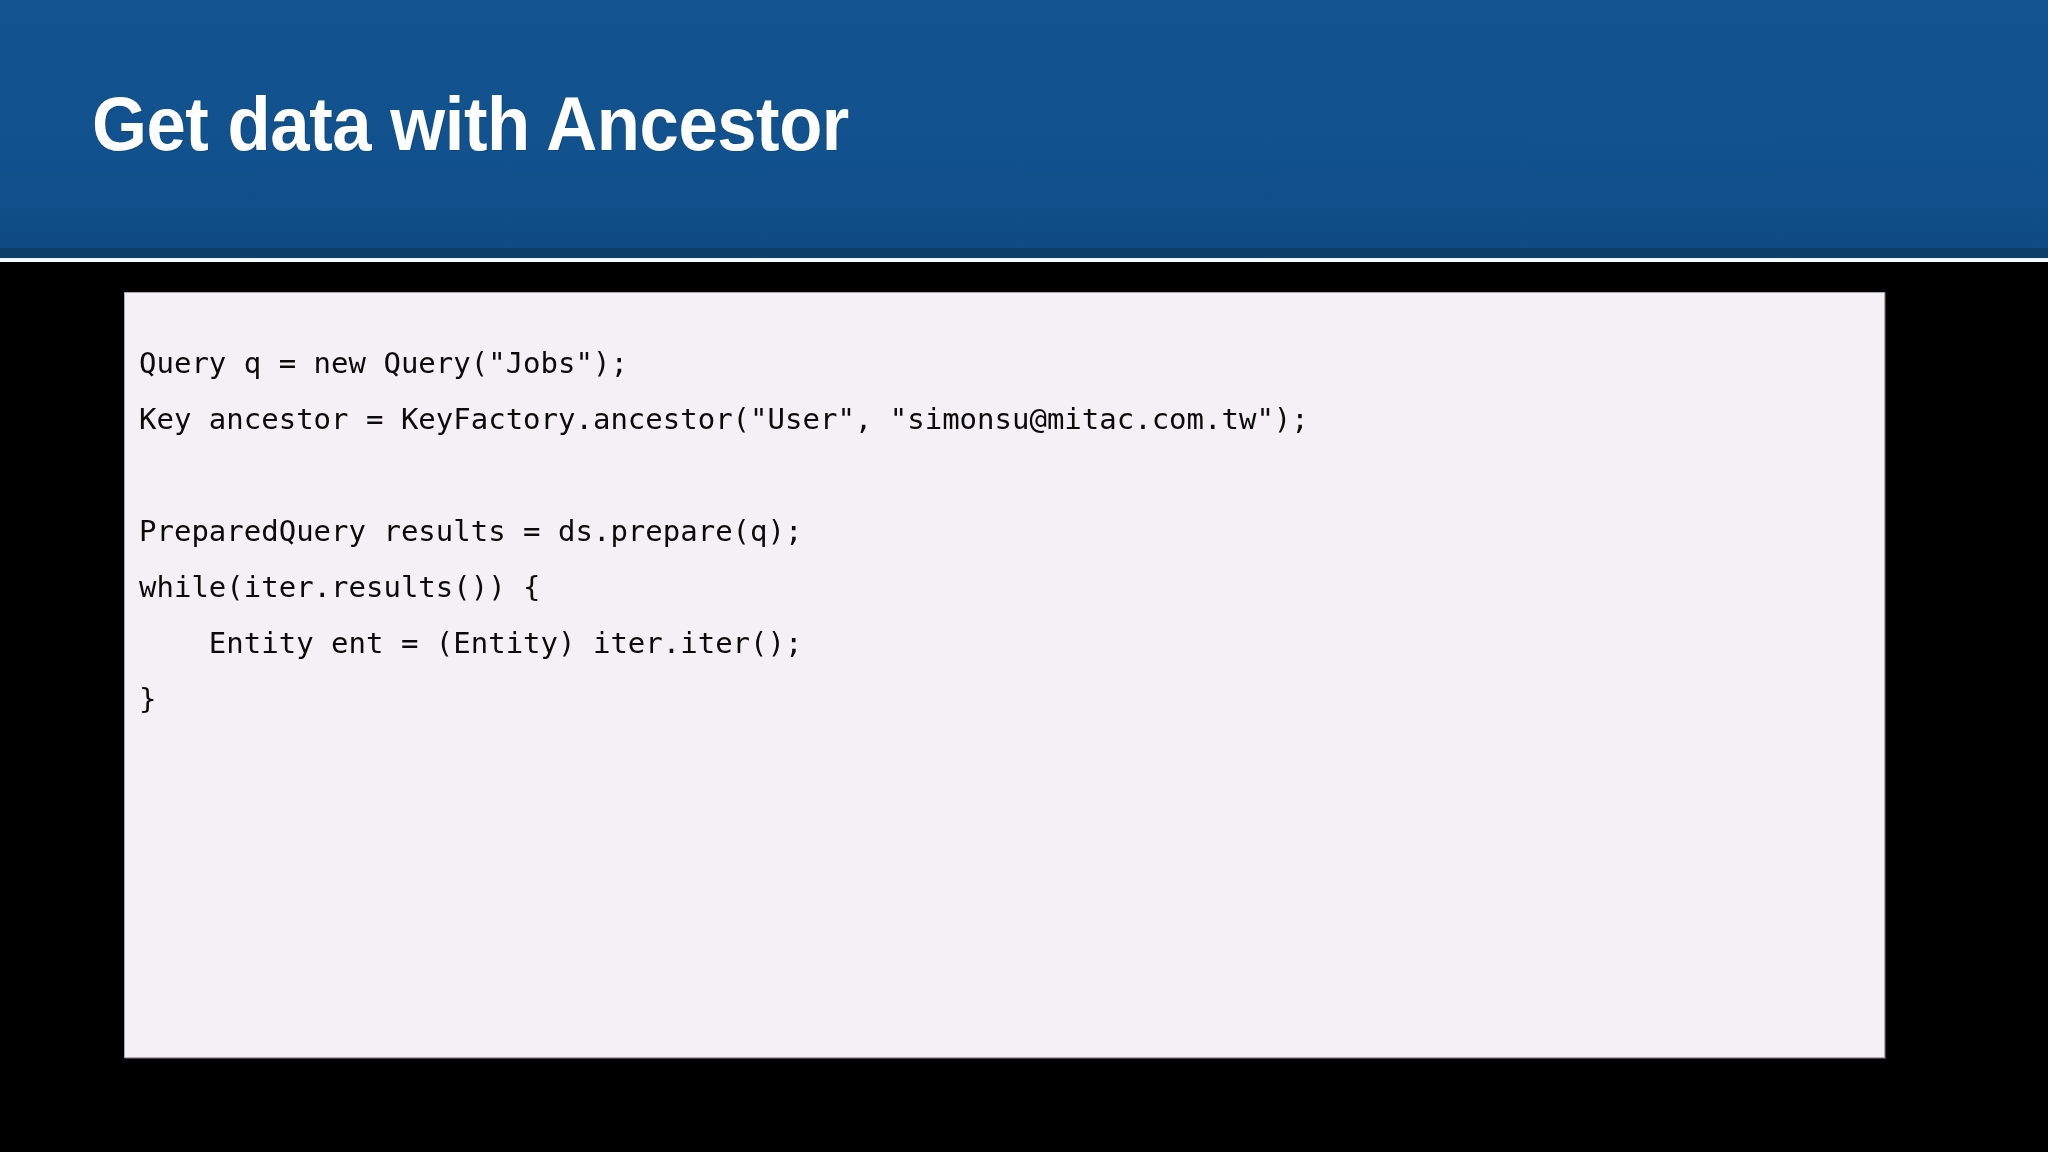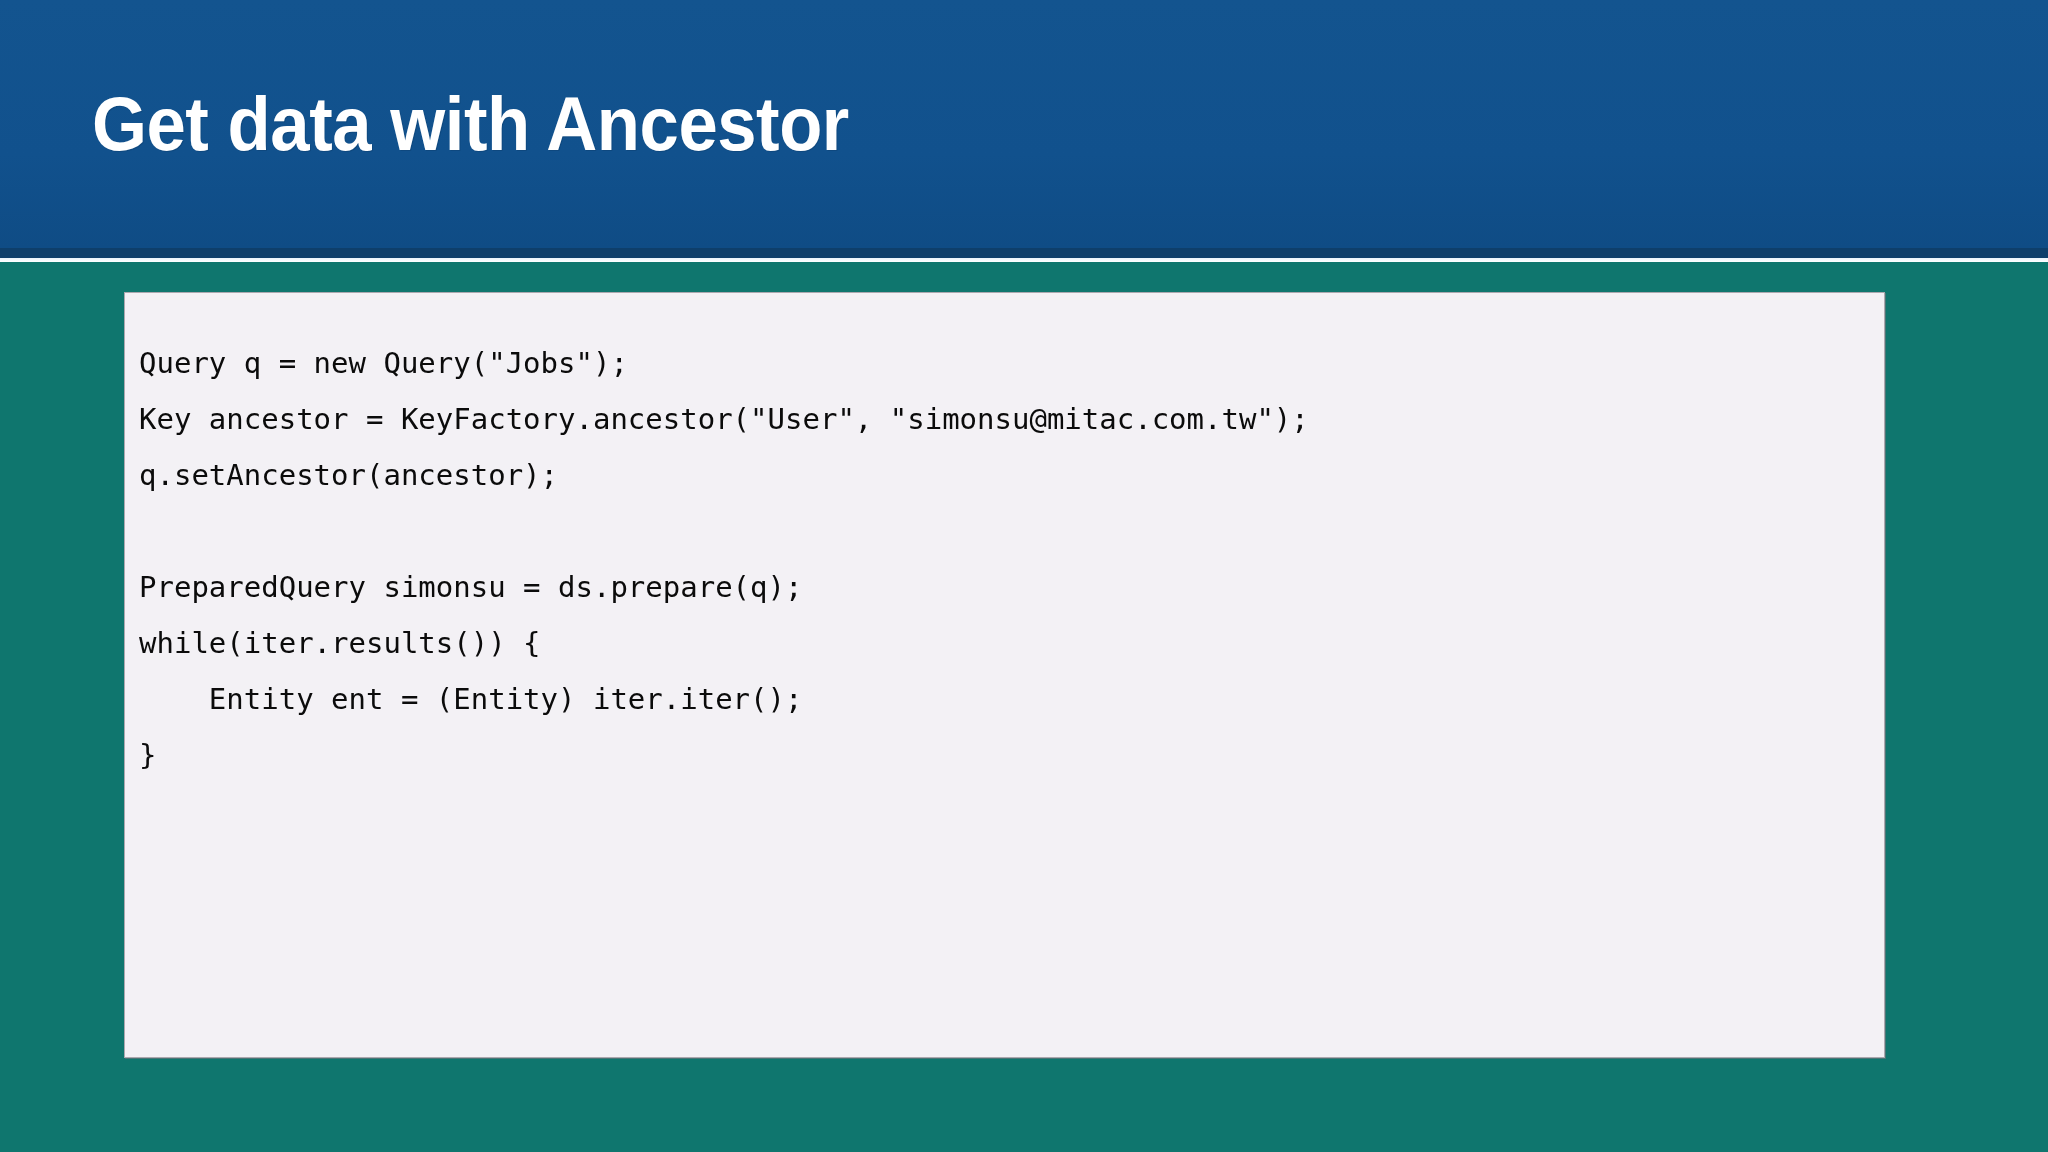--- a/index.html
+++ b/index.html
@@ -12,21 +12,21 @@
     height: 1152px;
     background: #FFFFFF;
     font-family: "Liberation Sans", sans-serif;
     overflow: hidden;
   }
 
   #slide {
     position: relative;
     width: 2048px;
     height: 1152px;
-    background: #0f766e;
+    background: #000000;
   }
 
   
   #header-band {
     position: absolute;
     left: 0;
     top: 0;
     width: 2048px;
     height: 248px;
     background: #12538F;
@@ -107,22 +107,21 @@
   <div id="header-band"></div>
   <div id="header-underline"></div>
   <div id="header-underline-glow"></div>
 
   <h1 id="page-title">Get data with Ancestor</h1>
 
   <div id="code-block">
     <div id="code-lines">
         <div class="code-line">Query q = new Query("Jobs");</div>
         <div class="code-line">Key ancestor = KeyFactory.ancestor("User", "simonsu@mitac.com.tw");</div>
-        <div class="code-line">q.setAncestor(ancestor);</div>
         <div class="code-line blank">&nbsp;</div>
-        <div class="code-line">PreparedQuery simonsu = ds.prepare(q);</div>
+        <div class="code-line">PreparedQuery results = ds.prepare(q);</div>
         <div class="code-line">while(iter.results()) {</div>
         <div class="code-line">    Entity ent = (Entity) iter.iter();</div>
         <div class="code-line">}</div>
       </div>
   </div>
 
 </div>
 
 </body></html>

